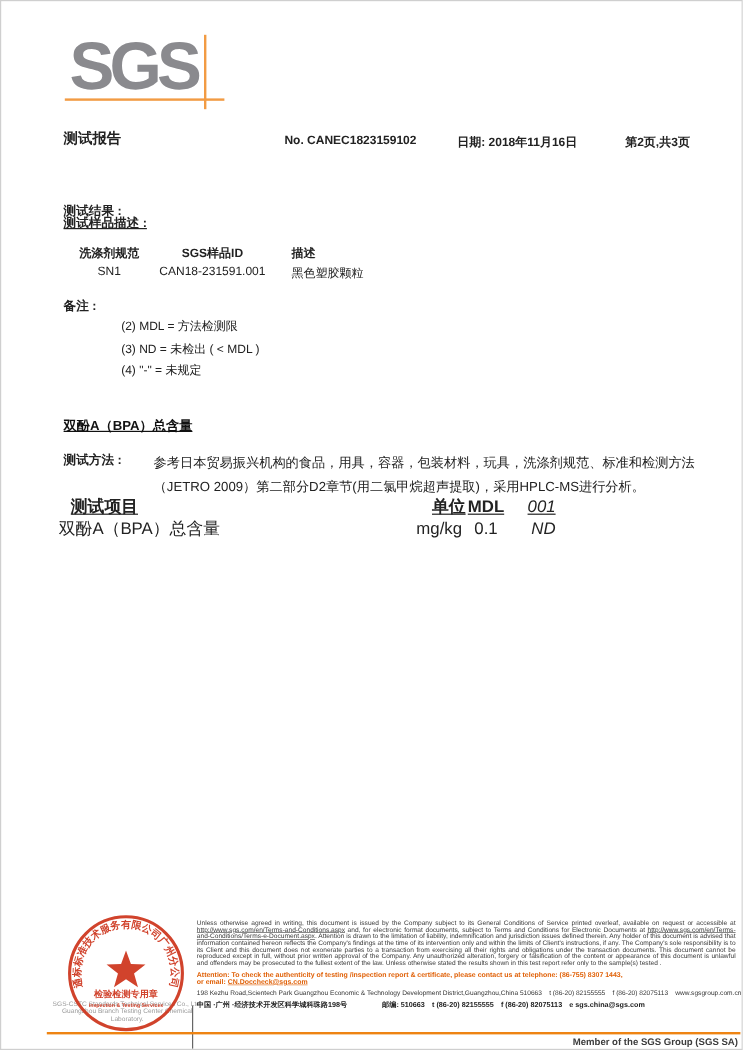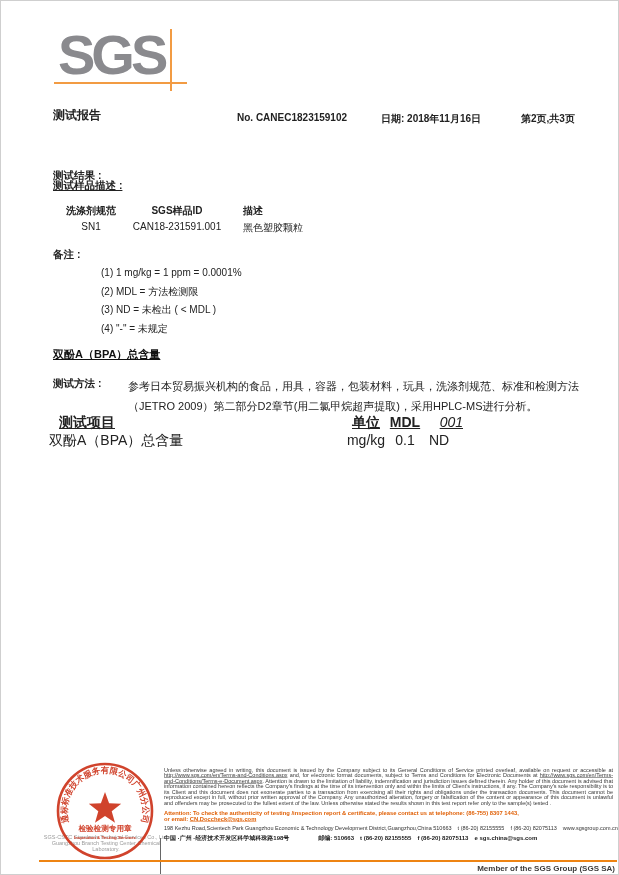--- a/index.html
+++ b/index.html
@@ -30,27 +30,27 @@
   .notes{position:absolute;left:100px;top:263px;font-size:10px;line-height:18.5px;color:#222;}
   .bpa-title{position:absolute;left:52px;top:346px;font-size:11px;font-weight:bold;text-decoration:underline;color:#111;}
   .method-label{left:52px;top:376px;}
   .method-text{position:absolute;left:127px;top:376px;width:480px;font-size:11px;line-height:19.5px;color:#222;}
   
   .rt{position:absolute;font-size:14px;color:#222;}
   .rt-h{font-weight:bold;}
   .u{text-decoration:underline;}
   .it{font-style:italic;font-weight:normal;}
   .rh-item{left:58px;top:413px;}
-  .rh-unit{left:343px;top:413px;width:44px;text-align:center;}
+  .rh-unit{left:343px;top:413px;width:44px;text-align:right;}
   .rh-mdl{left:387px;top:413px;width:34px;text-align:center;}
   .rh-001{left:428px;top:413px;width:34px;text-align:right;}
   .rr-item{left:48px;top:431px;}
   .rr-unit{left:343px;top:431px;width:44px;text-align:center;}
   .rr-mdl{left:387px;top:431px;width:34px;text-align:center;}
-  .rr-001{left:428px;top:431px;width:34px;text-align:left;}
+  .rr-001{left:428px;top:431px;width:34px;text-align:right;font-style:italic;}
   
   .company-lines{position:absolute;left:40px;top:833px;width:260px;
     transform:scale(0.5);transform-origin:0 0;font-size:11px;line-height:12px;
     color:#9b9b9b;text-align:center;}
   .stamp{position:absolute;left:53px;top:759px;width:102px;height:102px;opacity:0.9;}
   .fp-wrap{position:absolute;left:163px;top:766px;width:900px;
     transform:scale(0.5);transform-origin:0 0;}
   .fine-print{width:898px;font-size:11px;line-height:11.1px;text-align:justify;color:#3a3a3a;}
   .fine-print .link{text-decoration:underline;}
   .attention{margin-top:7px;width:898px;font-size:11.6px;line-height:12.5px;
@@ -84,21 +84,20 @@
   <div class="lbl sample-heading">测试样品描述 :</div>
   <div class="cell c-center s-h sh1">洗涤剂规范</div>
   <div class="cell c-center s-h sh2">SGS样品ID</div>
   <div class="cell s-h sh3">描述</div>
   <div class="cell c-center sr1">SN1</div>
   <div class="cell c-center sr2">CAN18-231591.001</div>
   <div class="cell sr3">黑色塑胶颗粒</div>
 
   <div class="lbl notes-label">备注 :</div>
   <div class="notes">
-    <div>(1) 1 mg/kg = 1 ppm = 0.0001%</div>
     <div>(2) MDL = 方法检测限</div>
     <div>(3) ND = 未检出 ( &lt; MDL )</div>
     <div>(4) "-" = 未规定</div>
   </div>
 
   <div class="bpa-title">双酚A（BPA）总含量</div>
   <div class="lbl method-label">测试方法 :</div>
   <div class="method-text">参考日本贸易振兴机构的食品，用具，容器，包装材料，玩具，洗涤剂规范、标准和检测方法（JETRO 2009）第二部分D2章节(用二氯甲烷超声提取)，采用HPLC-MS进行分析。</div>
 
   <div class="rt rt-h rh-item"><span class="u">测试项目</span></div>

